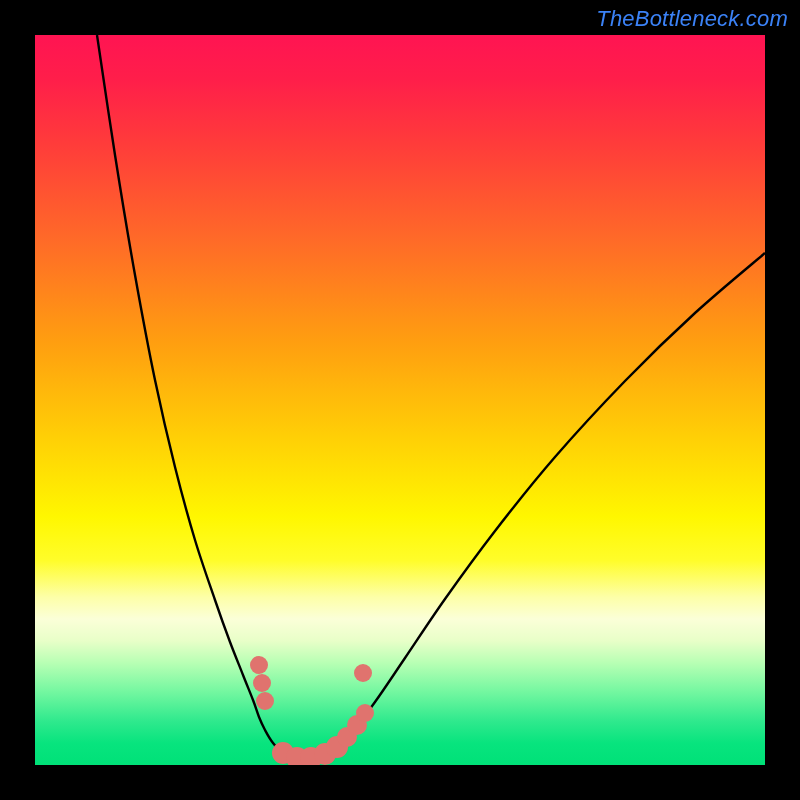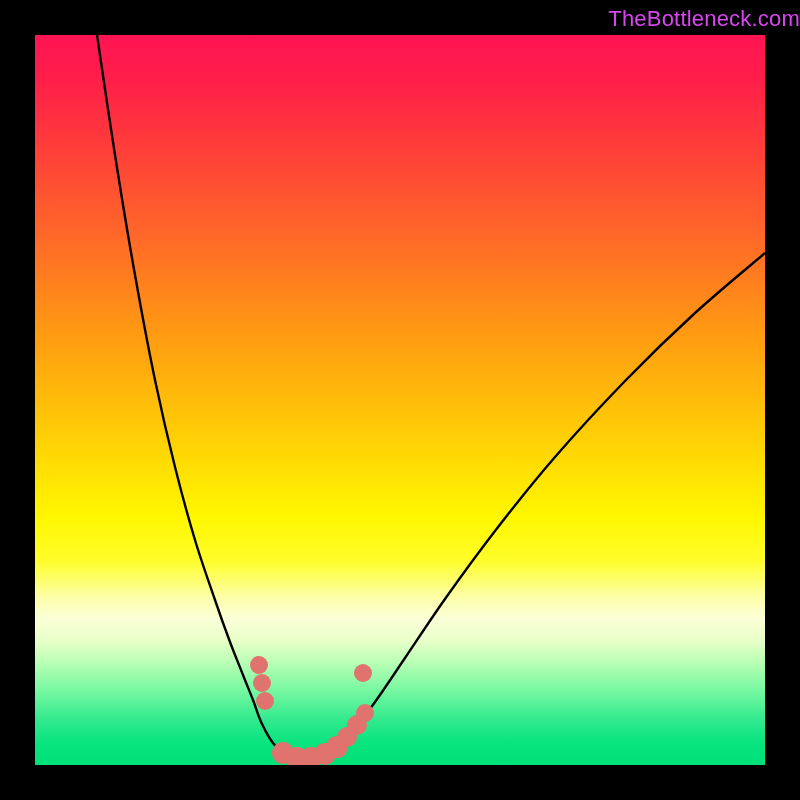--- a/index.html
+++ b/index.html
@@ -40,25 +40,26 @@
       #b8ffb4 86%,
       #73f7a0 90%,
       #2fe98d 94%,
       #08e47e 97%,
       #00e178 100%
     );
   }
   .watermark {
     position: absolute;
     top: 6px;
-    right: 0;
-    color: #d946ef;
+    right: 12px;
+    color: #3b82f6;
     font-size: 22px;
     font-weight: 500;
     letter-spacing: 0.2px;
+    font-style: italic;
   }
   svg.curve {
     position: absolute;
     left: 0;
     top: 0;
   }
 </style>
 </head>
 <body>
 

